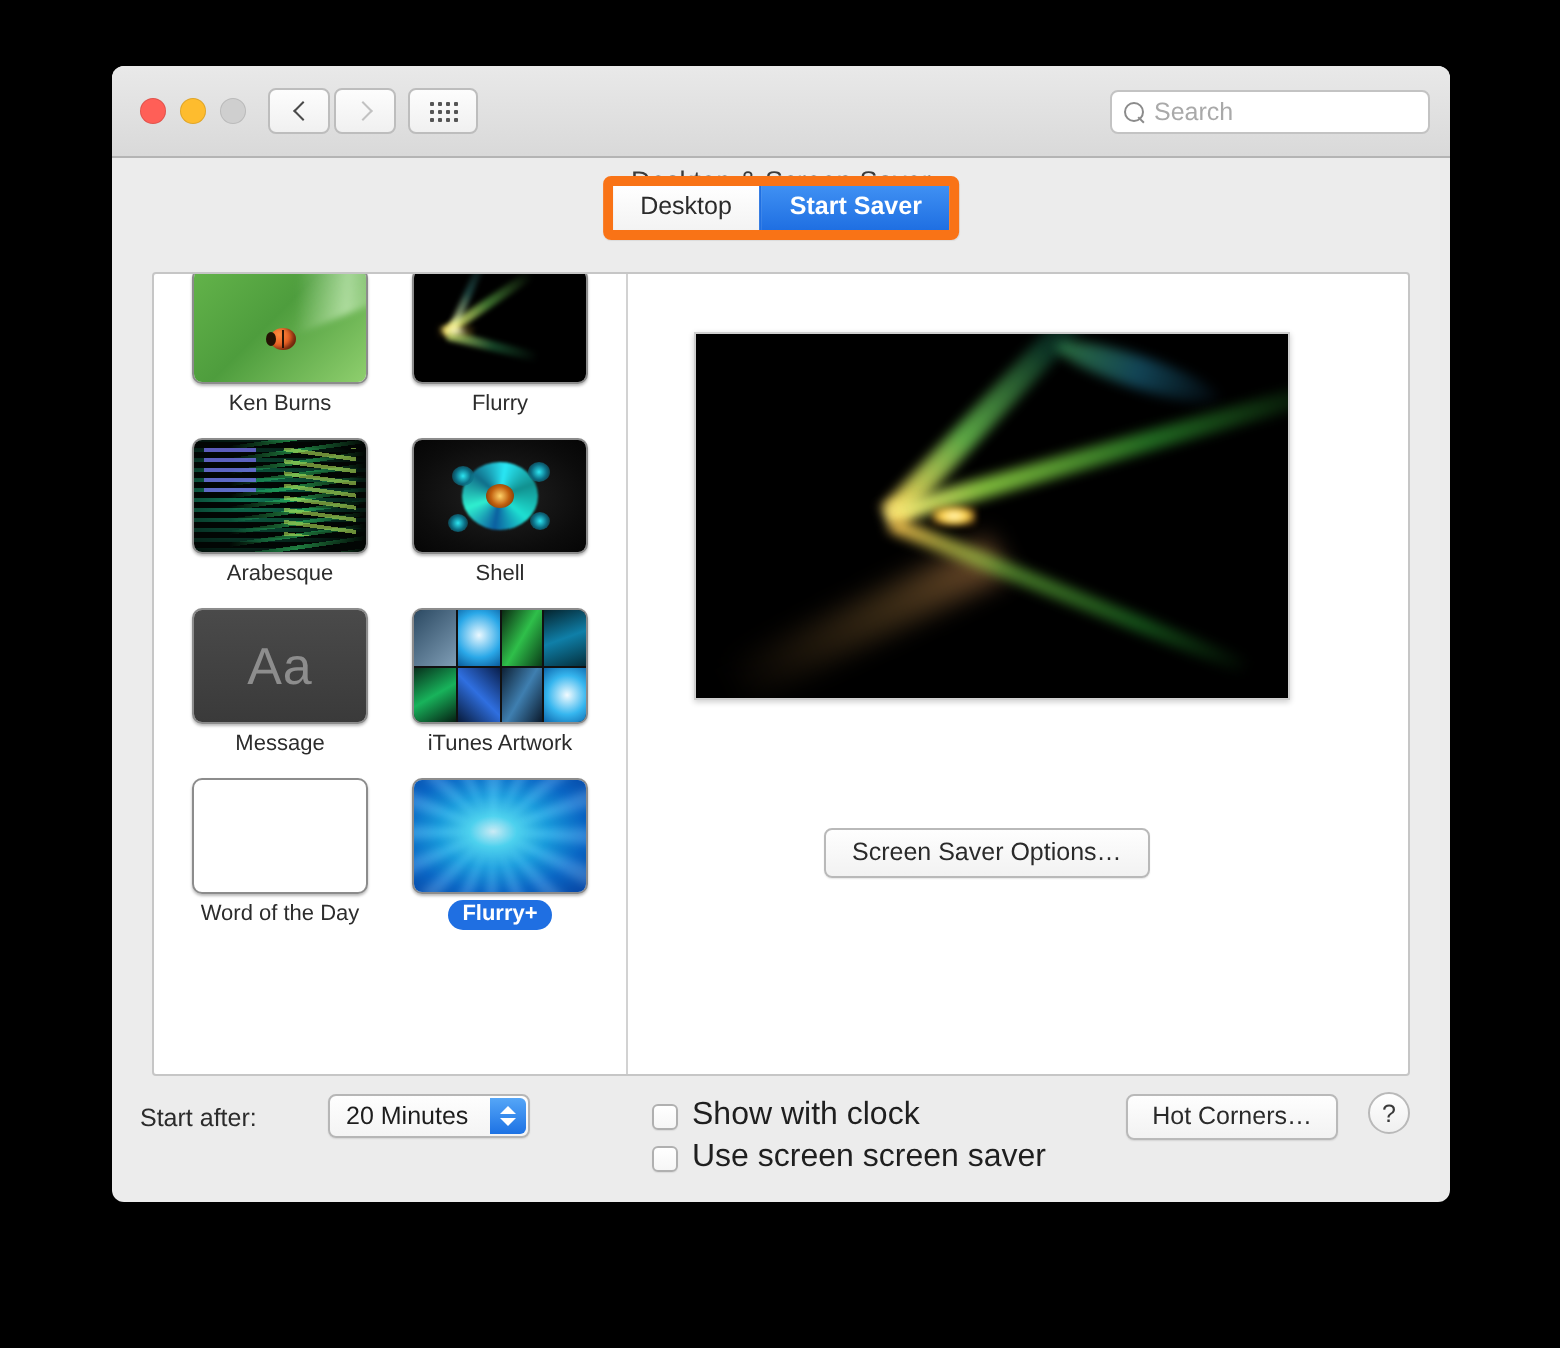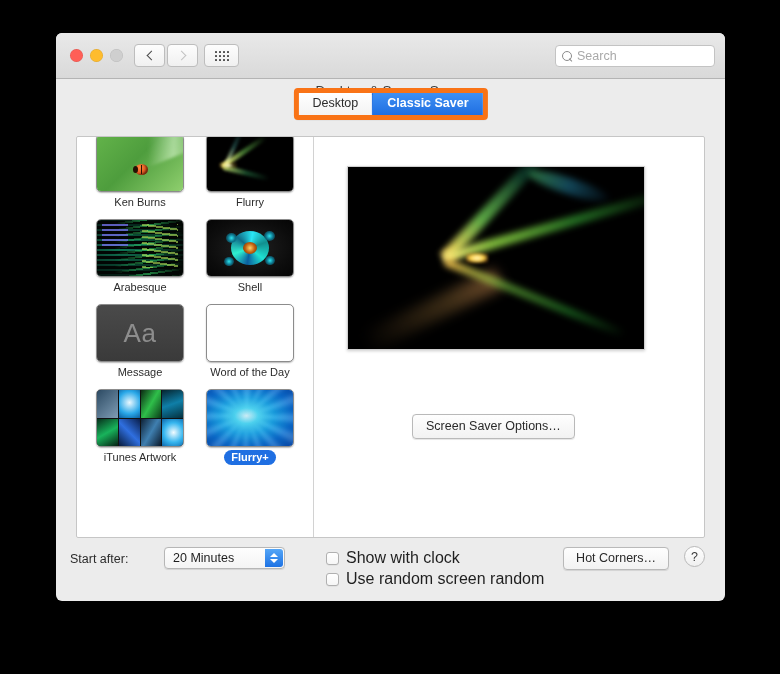--- a/index.html
+++ b/index.html
@@ -238,21 +238,21 @@
     border: 1px solid #b9b9b9; border-radius: 4px;
     box-shadow: 0 0.5px 0.8px rgba(0,0,0,0.10);
     white-space: nowrap;
   }
 
   
   #bottom { position: absolute; left: 0; right: 0; top: 512px; height: 56px; }
   #start-label { position: absolute; left: 14px; top: 7px; font-size: 12.5px; color:#2b2b2b; }
   #start-popup {
     position: absolute; left: 108px; top: 2px;
-    width: 121px; height: 22px;
+    width: 101px; height: 22px;
     background: linear-gradient(to bottom,#fefefe,#f4f4f4);
     border: 1px solid #b6b6b6; border-radius: 4px;
     display: flex; align-items: center;
     box-shadow: 0 0.5px 0.8px rgba(0,0,0,0.10);
   }
   #start-value { font-size: 12.5px; color:#1d1d1d; padding-left: 8px; }
   #stepper {
     position: absolute; right: 1px; top: 1px; bottom: 1px; width: 18px;
     background: linear-gradient(to bottom,#55a6f7,#1d72e4);
     border-radius: 0 3px 3px 0;
@@ -327,21 +327,21 @@
 
     <div id="search-box">
       <span class="mag"></span>
       <input id="search-input" type="text" placeholder="Search" style="">
     </div>
   </div>
 
   <div id="tabs-row">
     <div id="tabs">
       <div class="tab">Desktop</div>
-      <div class="tab active">Classic Saver</div>
+      <div class="tab active">Start Saver</div>
     </div>
   </div>
 
   <div id="panel">
 
     <div id="saver-list">
       <div id="saver-grid">
 
         <div class="saver-cell">
           <div class="thumb">
@@ -392,48 +392,48 @@
           <div class="saver-name">Shell</div>
         </div>
 
         <div class="saver-cell">
           <div class="thumb">
             <div class="art art-message">
               <span>Aa</span>
             </div>
           </div>
           <div class="saver-name">Message</div>
-        </div>
-
-        <div class="saver-cell">
-          <div class="thumb">
-            <div class="art art-wotd">
-              
-              
-              
-              
-            </div>
-          </div>
-          <div class="saver-name">Word of the Day</div>
         </div>
 
         <div class="saver-cell">
           <div class="thumb">
             <div class="art art-itunes">
               <i style="background:linear-gradient(135deg,#2c4a63,#7f9db5)"></i>
               <i style="background:radial-gradient(circle at 50% 45%,#eaf8ff,#2aa8e8 60%,#0a5c9c)"></i>
               <i style="background:linear-gradient(120deg,#0b2a12,#2fbf4a,#0a3c18)"></i>
               <i style="background:linear-gradient(160deg,#05242e,#0f7fa8,#04303d)"></i>
               <i style="background:linear-gradient(150deg,#07301c,#18b35b,#051f12)"></i>
               <i style="background:linear-gradient(45deg,#071a3a,#2f6fe0,#0a1f4c)"></i>
               <i style="background:linear-gradient(120deg,#0e2135,#3f7fb0,#0b1a2c)"></i>
               <i style="background:radial-gradient(circle at 55% 50%,#f2fbff,#36b6ef 55%,#0d66ab)"></i>
             </div>
           </div>
           <div class="saver-name">iTunes Artwork</div>
+        </div>
+
+        <div class="saver-cell">
+          <div class="thumb">
+            <div class="art art-wotd">
+              
+              
+              
+              
+            </div>
+          </div>
+          <div class="saver-name">Word of the Day</div>
         </div>
 
         <div class="saver-cell selected">
           <div class="thumb">
             <div class="art art-flurryplus"></div>
           </div>
           <div class="saver-name">Flurry+</div>
         </div>
 
       </div>
@@ -463,20 +463,20 @@
       </span>
     </div>
 
     <div class="chk-row" id="chk-clock">
       <span class="chkbox"></span>
       <span class="chk-label">Show with clock</span>
     </div>
 
     <div class="chk-row" id="chk-random">
       <span class="chkbox"></span>
-      <span class="chk-label">Use random screen random</span>
+      <span class="chk-label">Use screen screen saver</span>
     </div>
 
     <div id="hot-corners">Hot Corners…</div>
     <div id="help-btn">?</div>
   </div>
 
 </div>
 
 </body></html>

